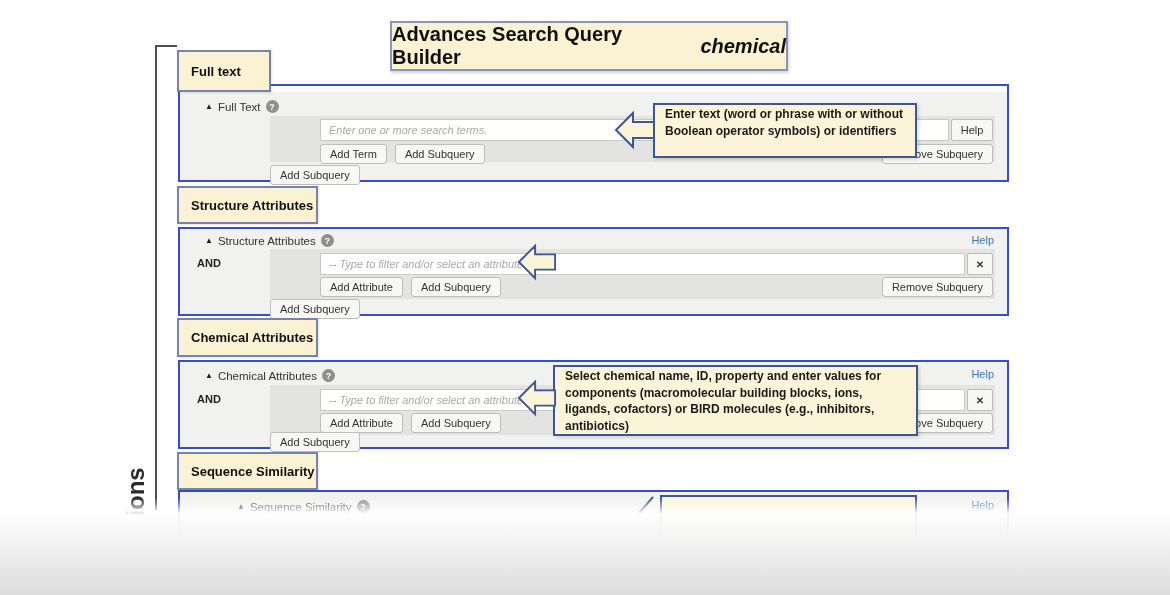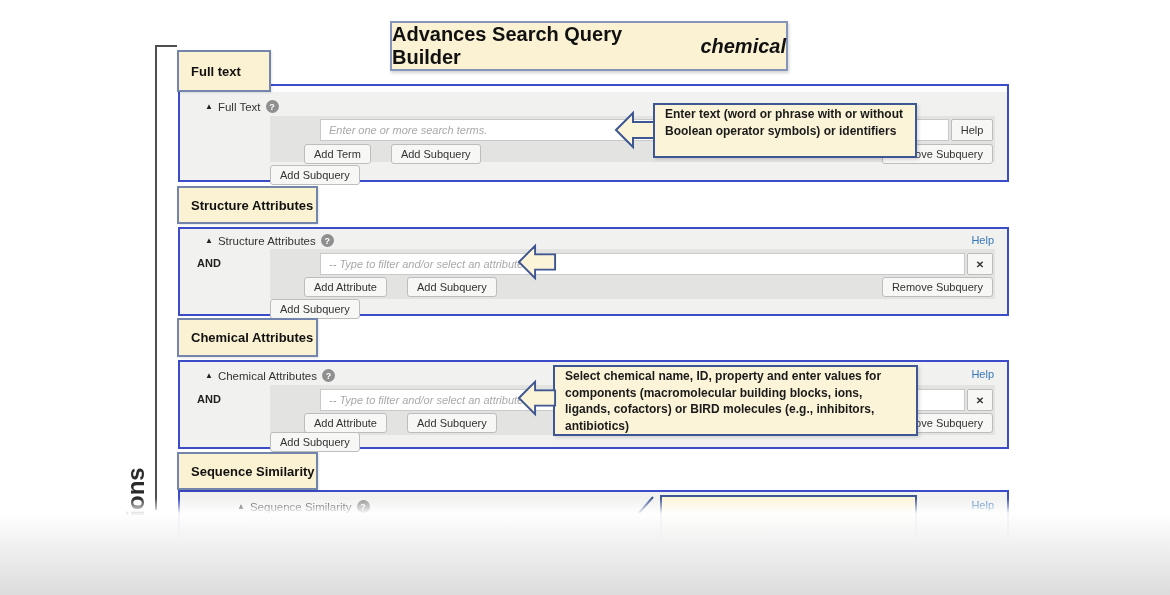--- a/index.html
+++ b/index.html
@@ -37,21 +37,21 @@
   .subq{position:absolute;left:90px;right:12px;background:#e3e3e2;}
   .inrow{position:absolute;left:50px;right:2px;height:22px;display:flex;}
   .qinput{flex:1;min-width:0;border:1px solid #c9c9c9;background:#fff;font-size:11px;color:#333;
     padding:0 8px;font-family:inherit;box-sizing:border-box;}
   .qinput::placeholder{color:#a9a9a9;font-style:italic;}
   .btn{display:inline-flex;align-items:center;justify-content:center;border:1px solid #bdbdbd;
     background:#f7f7f6;font-size:11px;color:#333;padding:0 9px;height:20px;border-radius:3px;
     font-family:inherit;white-space:nowrap;cursor:pointer;}
   .inrow .btn{height:22px;border-radius:2px;margin-left:2px;}
   .xbtn{width:26px;padding:0;font-weight:bold;font-size:10px;}
-  .btnrow{position:absolute;left:34px;display:flex;gap:20px;}
+  .btnrow{position:absolute;left:50px;display:flex;gap:8px;}
   .removebtn{position:absolute;right:2px;}
   .outer-add{position:absolute;left:90px;}
 
   
   .callout{position:absolute;background:#fcf4d8;border:2px solid #3e5691;box-sizing:border-box;
     padding:1px 10px;font-size:12px;font-weight:600;color:#1a1a1a;line-height:1.38;z-index:5;
     box-shadow:2px 2px 3px rgba(0,0,0,.12);}
   .arrow-svg{position:absolute;z-index:6;}
   .callout-partial{position:absolute;left:660px;top:495px;width:257px;height:55px;background:#fcf4d8;
     border:2px solid #3e5691;box-sizing:border-box;z-index:5;}

